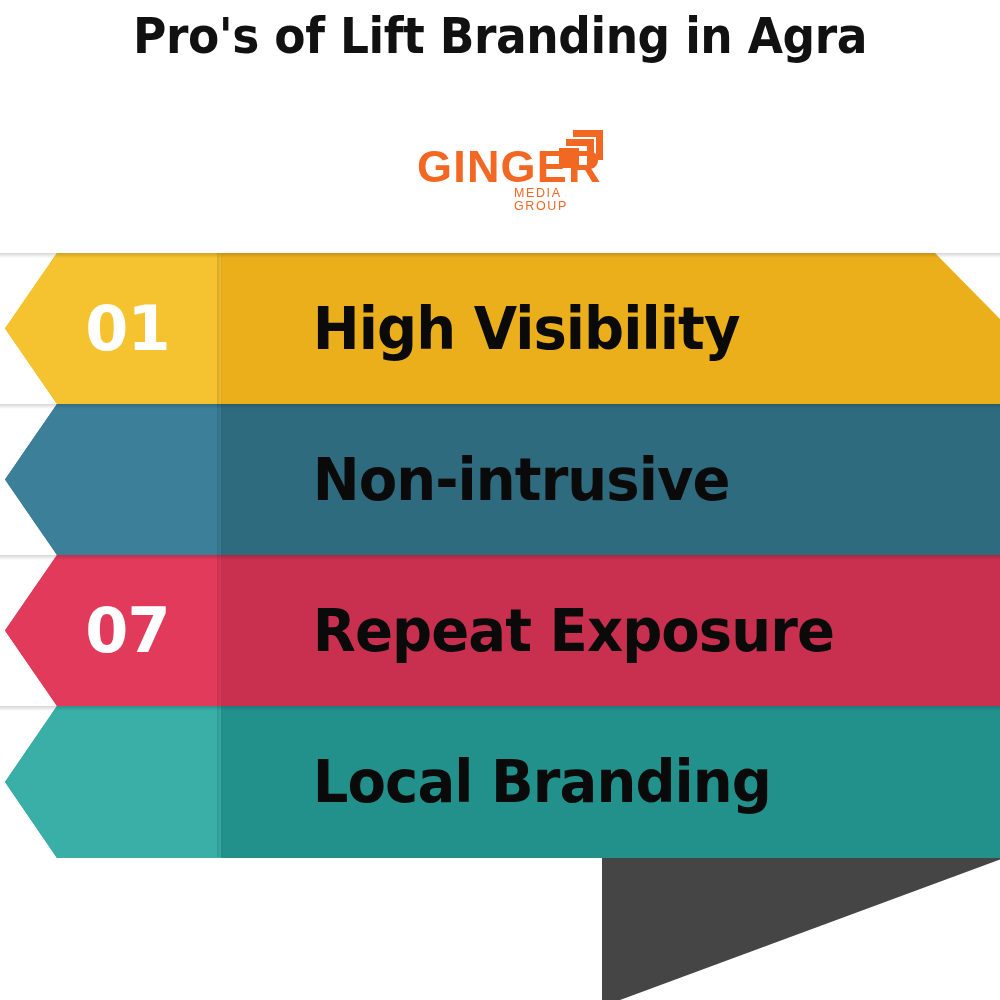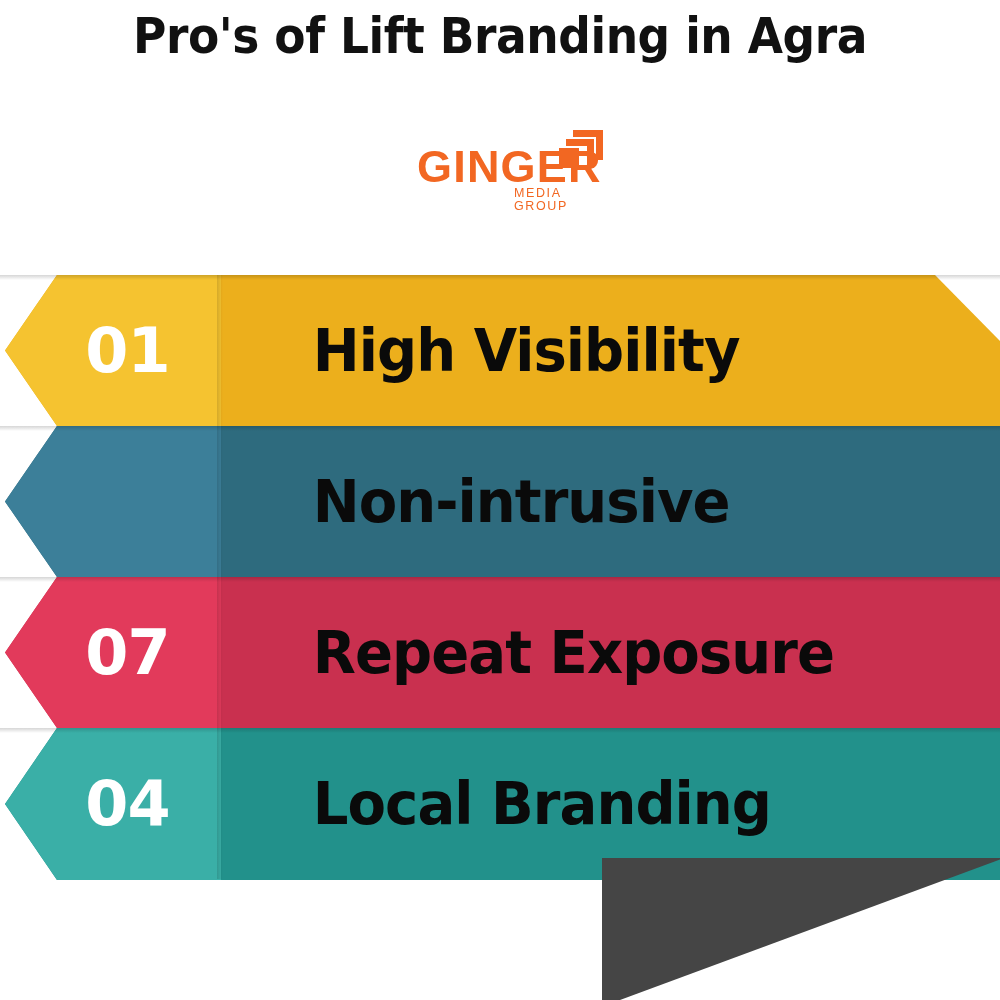--- a/index.html
+++ b/index.html
@@ -77,21 +77,20 @@
     left: 0;
     top: 253px;
     width: 1000px;
     height: 605px;
   }
   .band {
     position: absolute;
     left: 0;
     width: 1000px;
     height: 151px;
-    margin-top: 22px;
   }
   .band-shape {
     position: absolute;
     inset: 0;
   }
 
   .band-number {
     position: absolute;
     left: 0;
     top: 0;
@@ -217,19 +216,18 @@
 
   <div class="band" style="top:453px">
     <div class="band-shape">
       <svg width="1000" height="152" viewBox="0 0 1000 152" preserveAspectRatio="none">
         <path d="M57 0 H1000 V152 H57 L5 76 Z" fill="#22918B"></path>
         <path d="M57 0 H221 V152 H57 L5 76 Z" fill="#3AAFA7"></path>
       </svg>
     </div>
     <div class="band-topshade"></div>
     <div class="band-divider"></div>
-    <div class="band-number">04</div>
     <div class="band-label">Local Branding</div>
   </div>
 
 </div>
 
 <div id="bottom-wedge"></div>
 
 </body></html>

